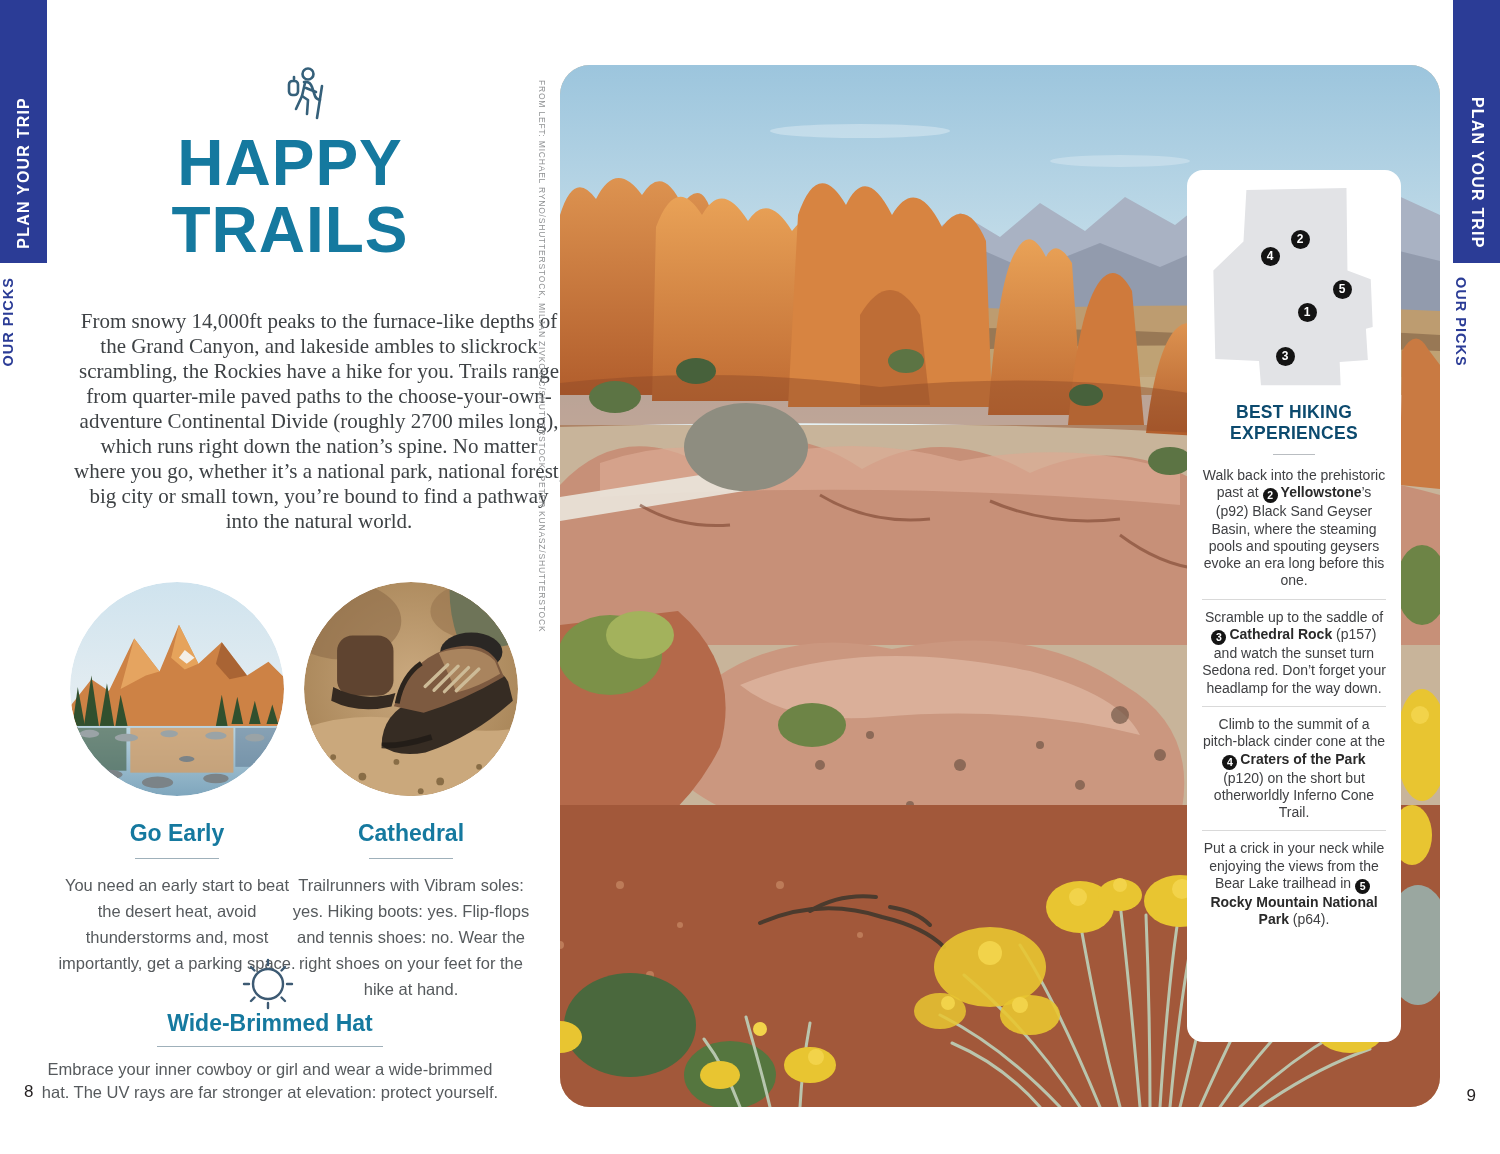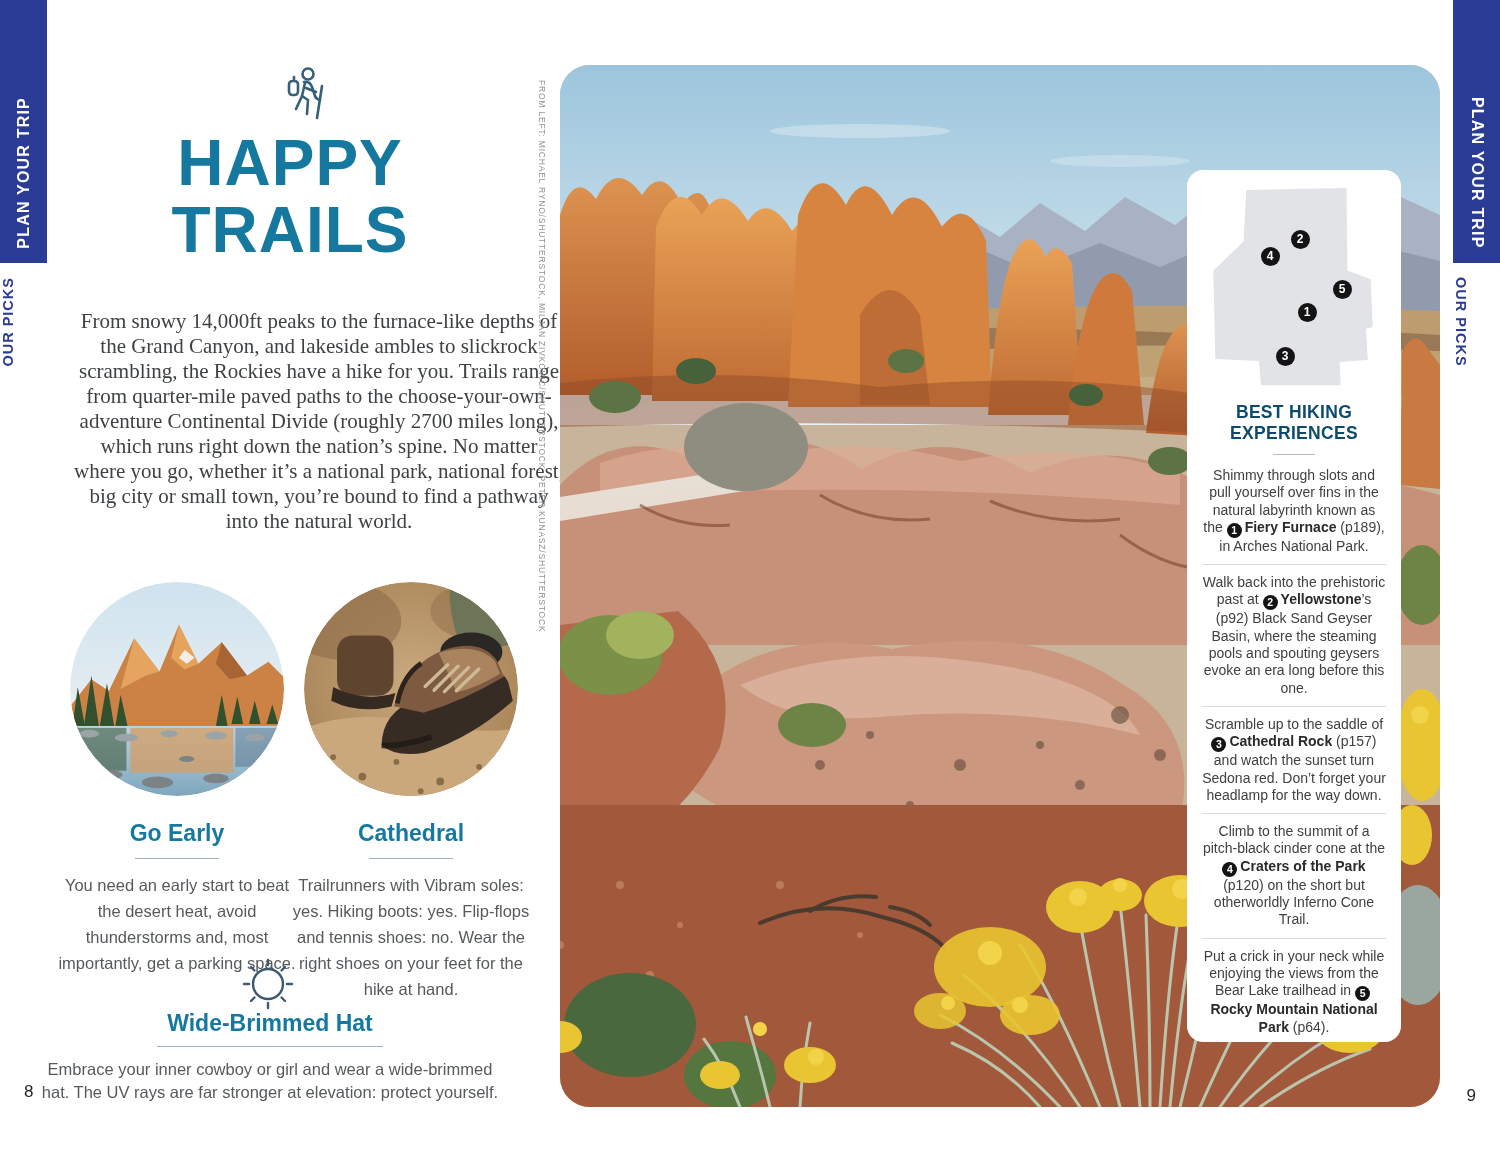--- a/index.html
+++ b/index.html
@@ -392,20 +392,19 @@
       <svg viewBox="0 0 172 212">
         <path d="M37 4 L140 2 L141 87 L165 96 L167 145 L160 147 L162 179 L133 181 L134 205 L52 205 L50 180 L5 178 L3 87 L34 57 Z" fill="#e2e3e6"></path>
       </svg>
       <span id="map-markers"><span class="map-marker" style="left: 89.5px; top: 116.5px;">1</span><span class="map-marker" style="left: 82.5px; top: 43.5px;">2</span><span class="map-marker" style="left: 67.5px; top: 160.5px;">3</span><span class="map-marker" style="left: 52.5px; top: 60.5px;">4</span><span class="map-marker" style="left: 124.5px; top: 93.5px;">5</span></span>
     </div>
     <h2>
       <div>BEST HIKING</div>
       <div>EXPERIENCES</div>
     </h2>
     <hr class="rule">
-    <div class="item">Shimmy through slots and pull yourself over fins in the natural labyrinth known as the <span class="badge">1</span><strong>Fiery Furnace</strong> (p189), in Arches National Park.</div>
     <div class="item">Walk back into the prehistoric past at <span class="badge">2</span><strong>Yellowstone</strong>’s (p92) Black Sand Geyser Basin, where the steaming pools and spouting geysers evoke an era long before this one.</div>
     <div class="item">Scramble up to the saddle of <span class="badge">3</span><strong>Cathedral Rock</strong> (p157) and watch the sunset turn Sedona red. Don’t forget your headlamp for the way down.</div>
     <div class="item">Climb to the summit of a pitch-black cinder cone at the <span class="badge">4</span><strong>Craters of the Park</strong> (p120) on the short but otherworldly Inferno Cone Trail.</div>
     <div class="item">Put a crick in your neck while enjoying the views from the Bear Lake trailhead in <span class="badge">5</span><strong>Rocky Mountain National Park</strong> (p64).</div>
   </div>
 
 </div>
 
 </body></html>

